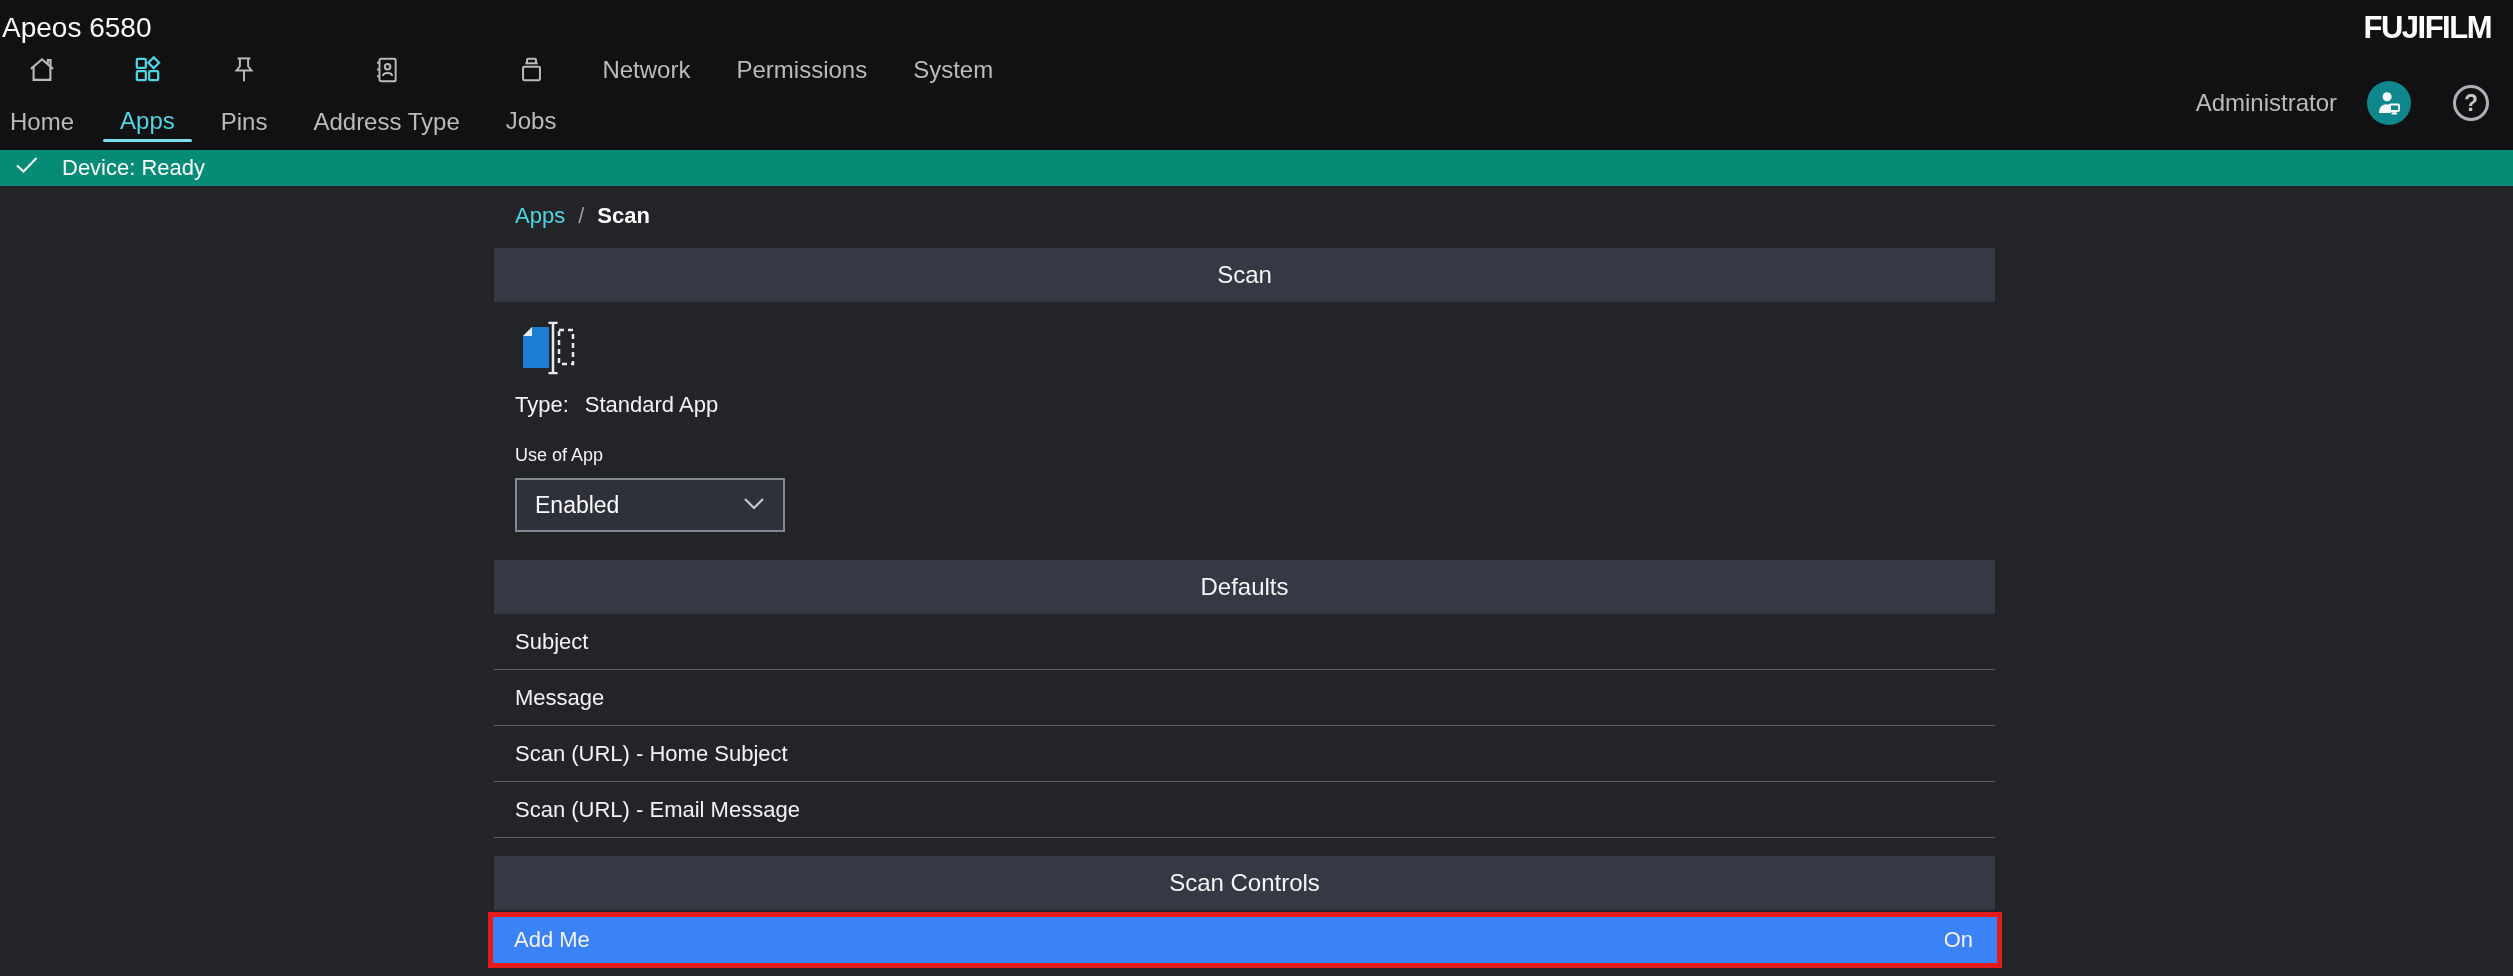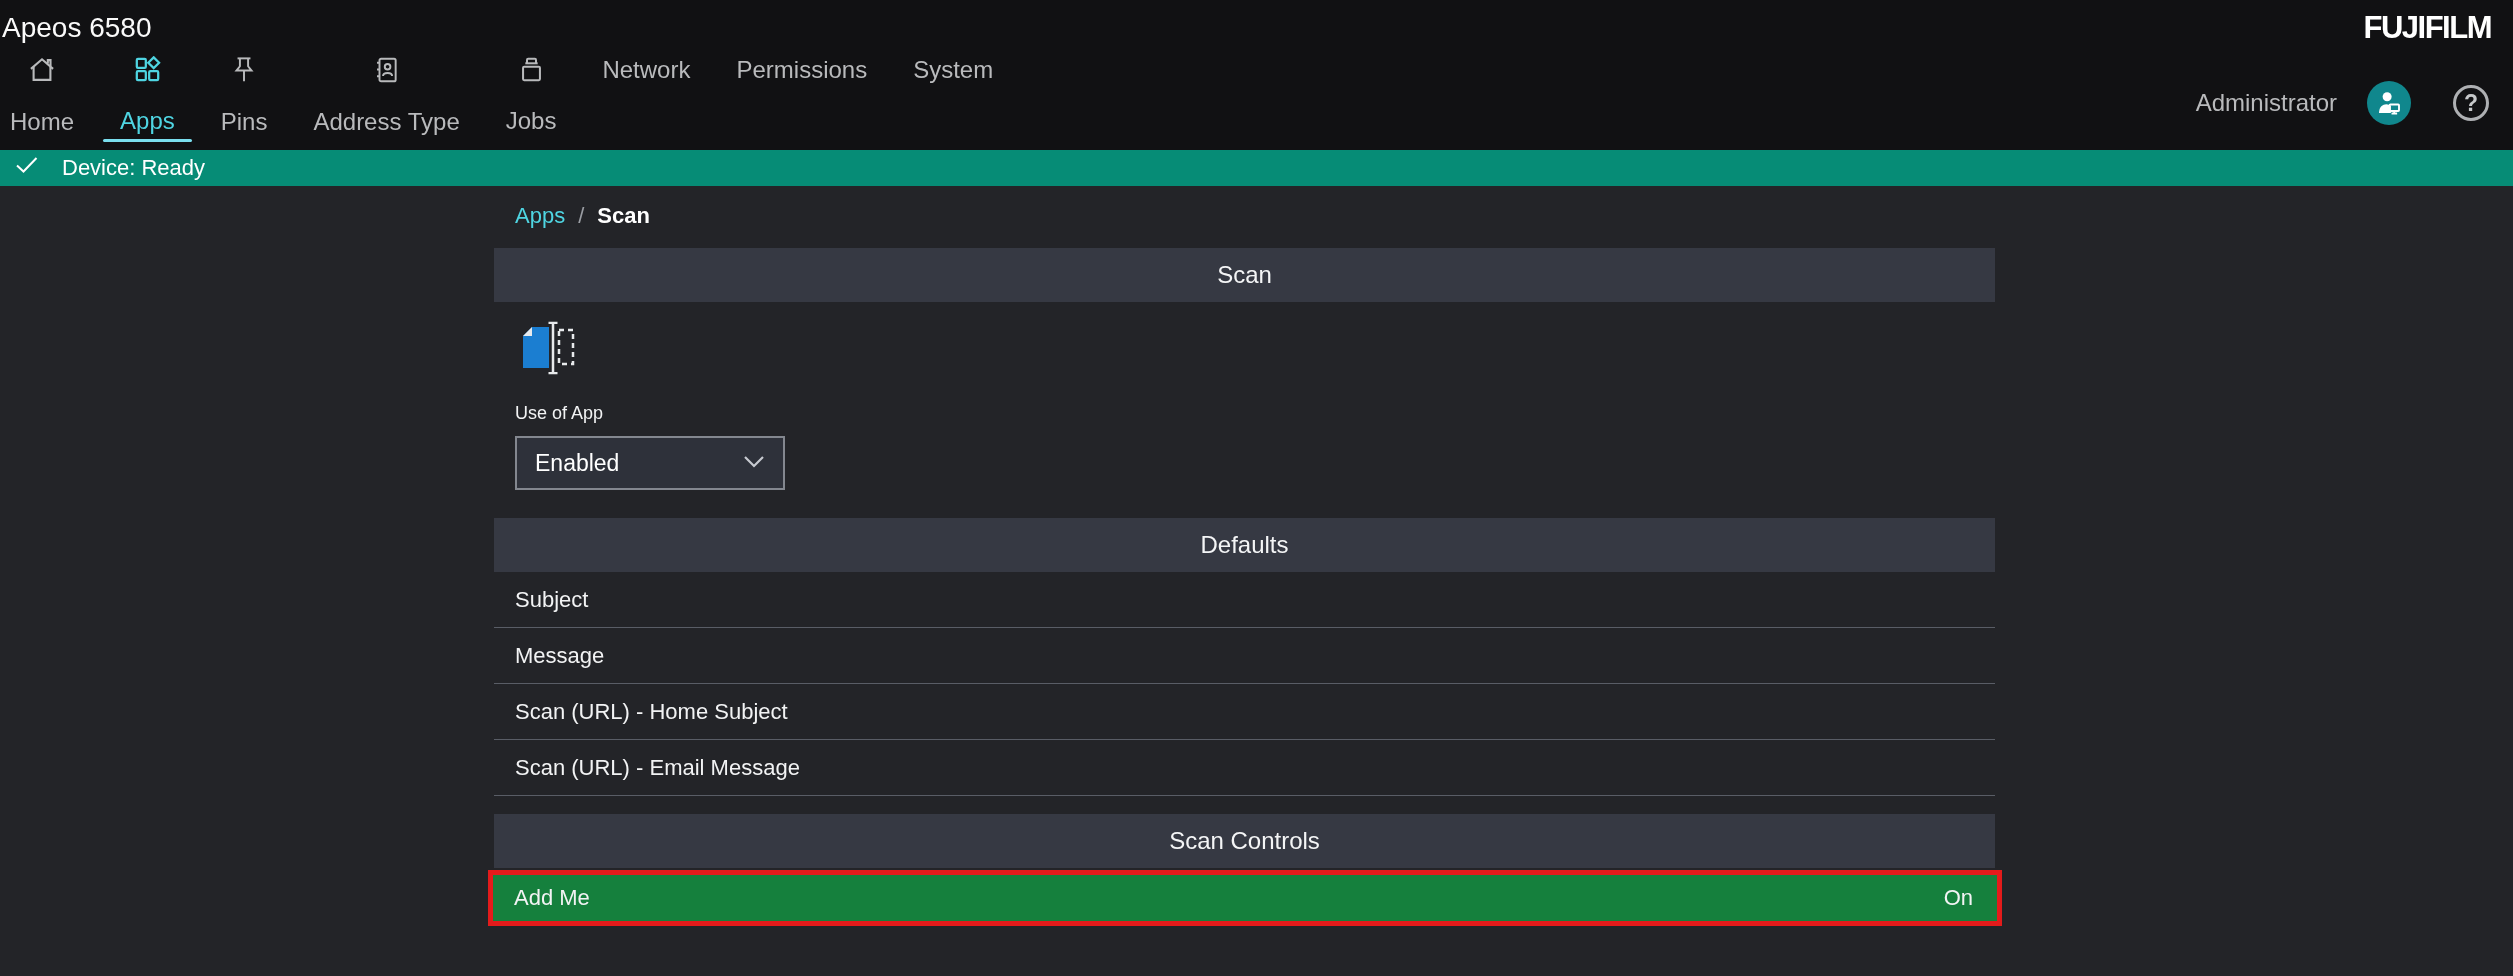--- a/index.html
+++ b/index.html
@@ -85,21 +85,21 @@
   .dropdown-value { font-size:23px; color:#ffffff; }
 
   .settings-row {
     height:56px; display:flex; align-items:center; padding-left:21px;
     font-size:22px; color:#f2f3f4; border-bottom:1px solid #595d66; cursor:pointer;
   }
 
   .highlight-row {
     margin:2px -7px 0 -6px; border:5px solid #e31b1b; height:56px;
     display:flex; align-items:center; justify-content:space-between;
-    padding:0 24px 0 21px; background:#15803d; font-size:22px; cursor:pointer;
+    padding:0 24px 0 21px; background:#3b82f6; font-size:22px; cursor:pointer;
   }
 </style>
 </head>
 <body>
 
 <header class="top-bar">
   <div class="title-row">
     <div class="device-title">Apeos 6580</div>
     <div class="brand-logo">FUJIFILM</div>
   </div>
@@ -220,20 +220,24 @@
       <div class="app-icon">
         <svg width="62" height="56" viewBox="0 0 62 56">
           <path d="M17 7 H34 V48 H8 V16 Z" fill="#1b7ed1"></path>
           <path d="M17 7 L17 16 L8 16 Z" fill="#e8eaec"></path>
           <path d="M38 2 V54" stroke="#e8eaec" stroke-width="2.5" fill="none"></path>
           <path d="M33.5 2.8 H42.5 M33.5 53.2 H42.5" stroke="#e8eaec" stroke-width="2.2" fill="none"></path>
           <rect x="44" y="10" width="14" height="34" fill="none" stroke="#e8eaec" stroke-width="2.5" stroke-dasharray="5 4"></rect>
         </svg>
       </div>
 
+      <div class="type-line">
+        <span>Type:</span>
+        <span>Standard App</span>
+      </div>
 
       <div class="field-label">Use of App</div>
 
       <div class="dropdown">
         <span class="dropdown-value">Enabled</span>
         <span>
           <svg width="22" height="13" viewBox="0 0 22 13" fill="none" stroke="#c7cad0" stroke-width="2.2">
             <path d="M2 2 L11 11 L20 2"></path>
           </svg>
         </span>

